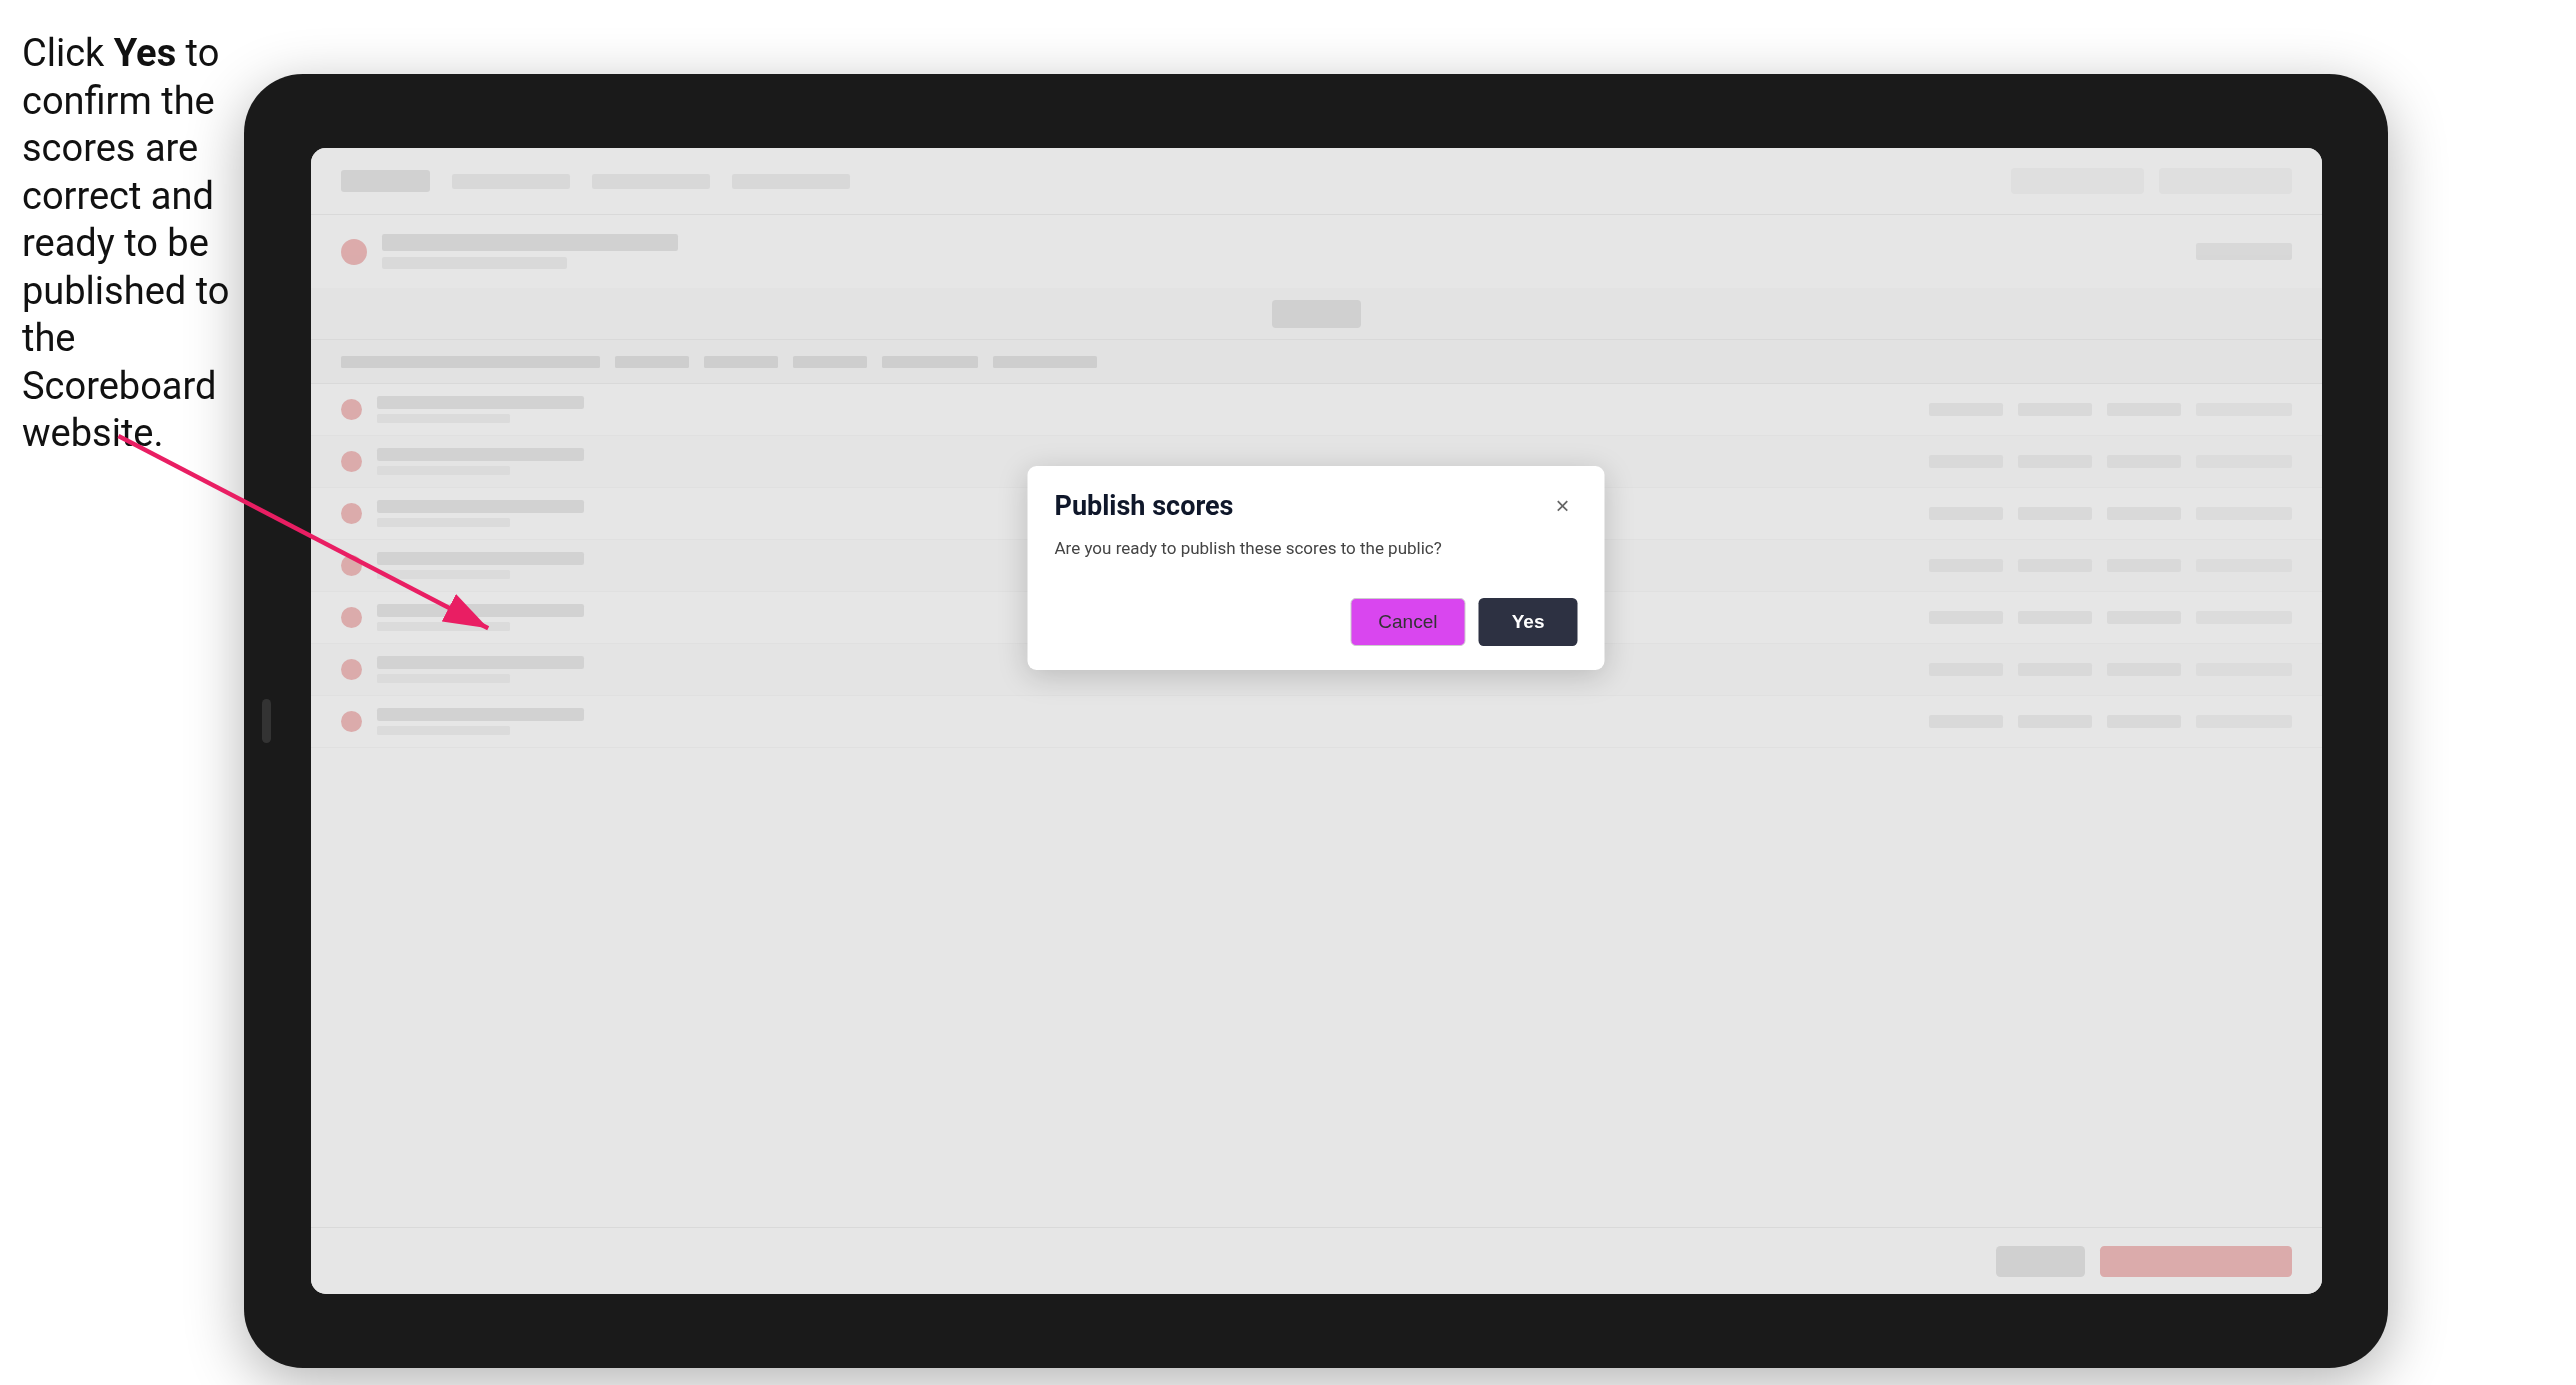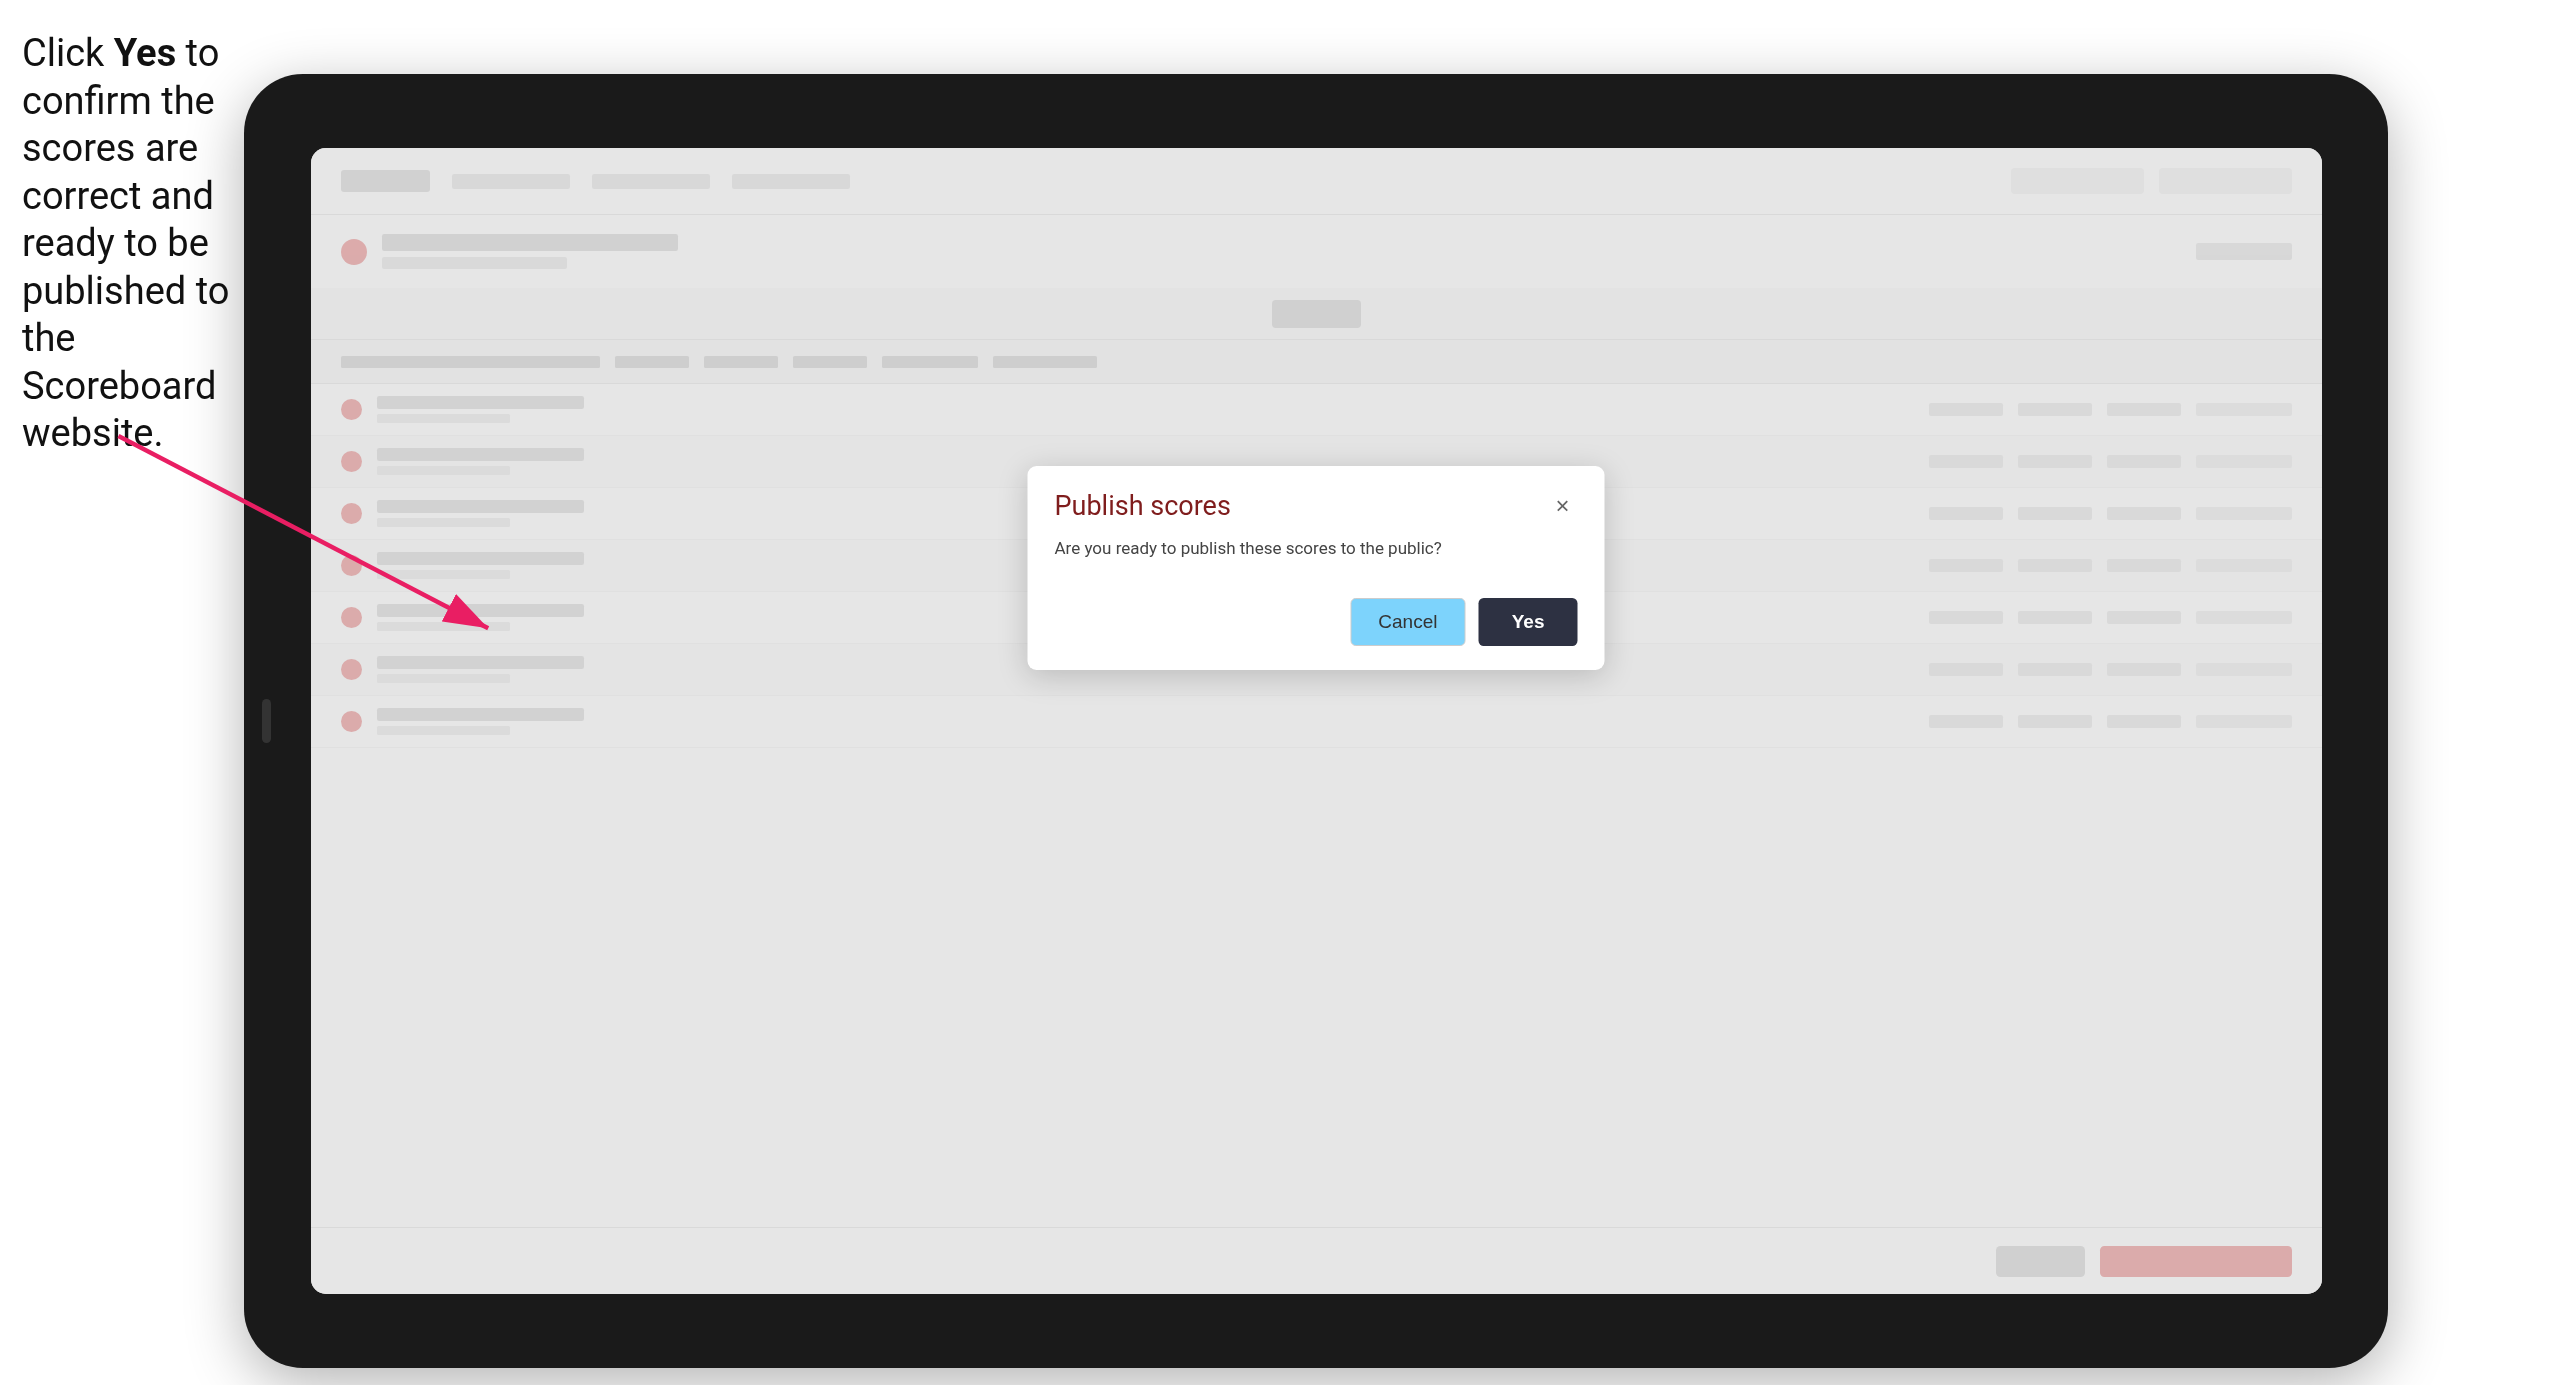--- a/index.html
+++ b/index.html
@@ -326,22 +326,22 @@
 
     .dialog-header {
       display: flex;
       align-items: center;
       justify-content: space-between;
       padding: 24px 27px 15px;
     }
 
     .dialog-title {
       font-size: 27px;
-      font-weight: 400;
-      color: #7f1d1d;
+      font-weight: 700;
+      color: #0f172a;
     }
 
     .dialog-close {
       width: 30px;
       height: 30px;
       display: flex;
       align-items: center;
       justify-content: center;
       cursor: pointer;
       color: #666;
@@ -363,21 +363,21 @@
     .dialog-footer {
       display: flex;
       justify-content: flex-end;
       gap: 13.3px;
       padding: 15px 27px 24px;
     }
 
     .btn-cancel {
       padding: 12px 27px;
       font-size: 19px;
-      background: #7dd3fc;
+      background: #d946ef;
       border: 1.1px solid #cccccc;
       border-radius: 5.2px;
       color: #333333;
       cursor: pointer;
     }
 
     .btn-yes {
       padding: 12px 33px;
       font-size: 19px;
       background: #2d3142;

